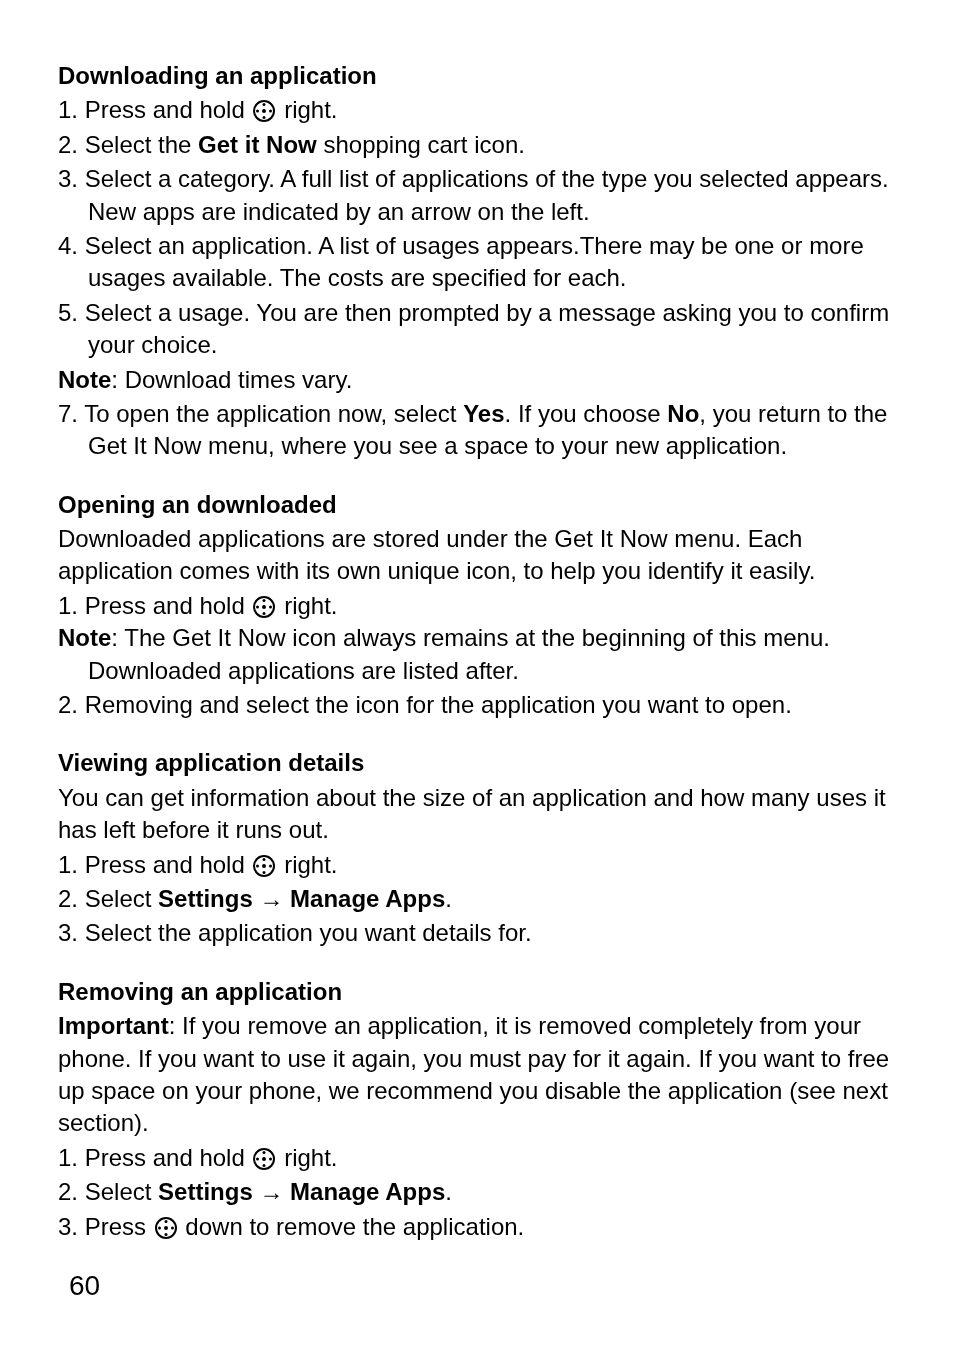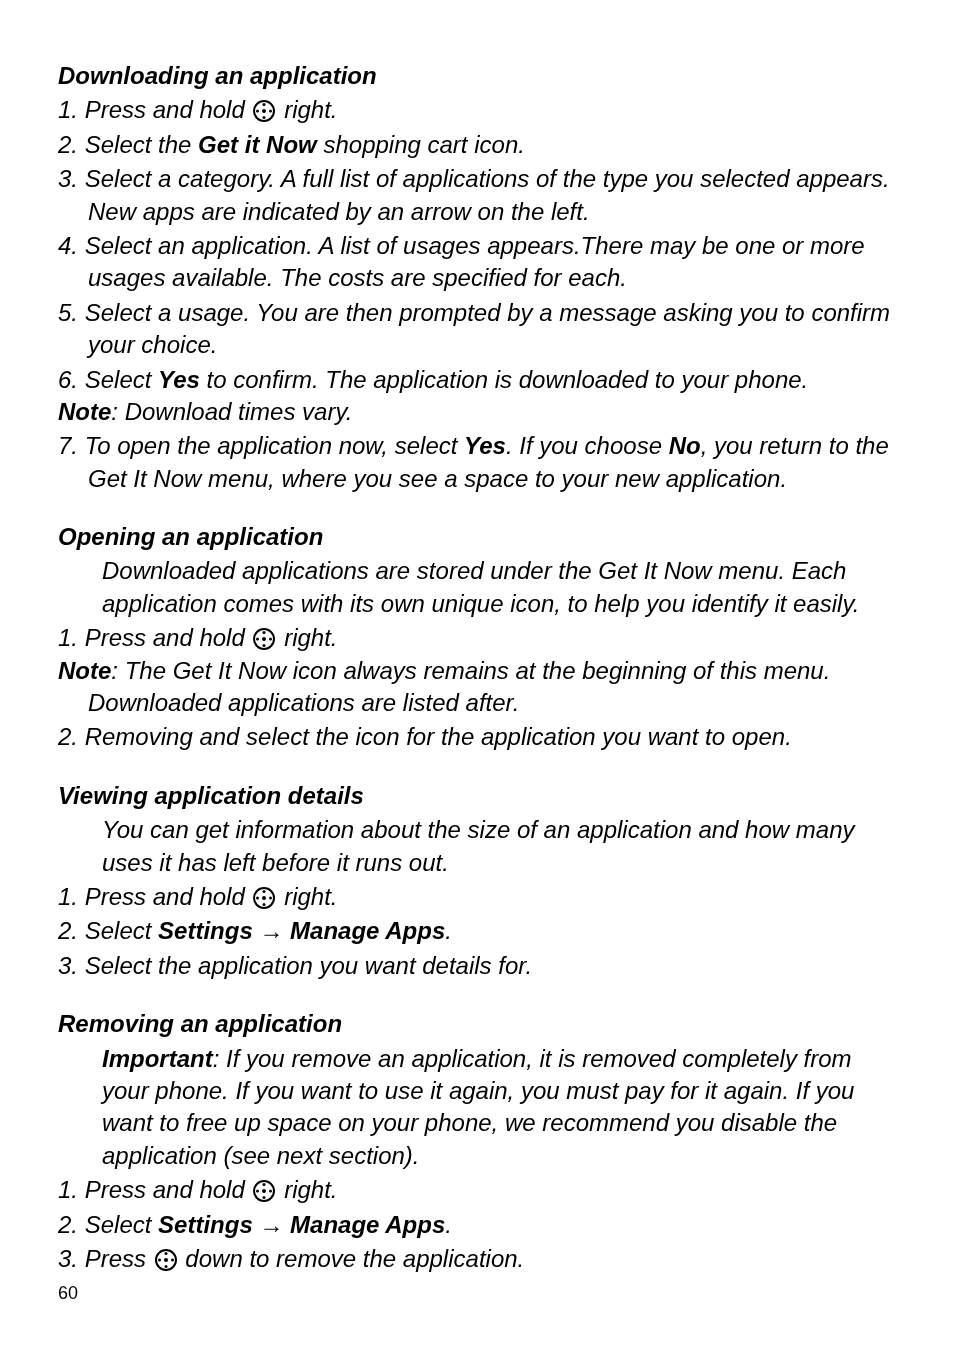--- a/index.html
+++ b/index.html
@@ -13,25 +13,23 @@
       color: #000000;
       padding: 60px 50px 30px 58px;
       position: relative;
     }
     .section-heading {
       font-weight: bold;
       margin-bottom: 2px;
     }
     .para {
       margin-bottom: 2px;
-      margin-left: 44px;
     }
     .section-block {
       margin-bottom: 26px;
-      font-style: italic;
     }
     ol {
       list-style: none;
       padding-left: 0;
     }
     li {
       padding-left: 30px;
       text-indent: -30px;
       margin-bottom: 2px;
     }
@@ -73,48 +71,47 @@
       position:absolute; top:4px; left:4px; right:4px; bottom:4px;
       border:1.5px solid #000; border-radius:50%;
     }
     .ok-icon .q {
       position:absolute; top:50%; left:50%; width:5px; height:5px;
       background:#000; transform: translate(-50%,-50%) rotate(45deg);
     }
     .page-num {
       position: absolute;
       bottom: 40px;
-      left: 58px;
-      font-size: 18px;
+      left: 69px;
+      font-size: 28px;
     }
     .arrow { font-weight: normal; }
   </style>
 </head>
 <body>
 
 <div id="content">
     <div class="section-block">
       <div class="section-heading">Downloading an application</div>
       <ol>
         <li><span>1. </span><span>Press and hold </span><span class="nav-icon"><span class="dot-c"></span><span class="dot-n"></span><span class="dot-s"></span><span class="dot-e"></span><span class="dot-w"></span></span><span> right.</span></li>
         <li><span>2. </span><span>Select the </span><span class="bold">Get it Now</span><span> shopping cart icon.</span></li>
         <li>
           <div><span>3. </span><span>Select a category. A full list of applications of the type you selected appears. New apps are indicated by an arrow on the left.</span></div>
         </li>
         <li><span>4. </span><span>Select an application. A list of usages appears.There may be one or more usages available. The costs are specified for each.</span></li>
         <li><span>5. </span><span>Select a usage. You are then prompted by a message asking you to confirm your choice.</span></li>
         <li>
-          <div><span>6. </span><span>Select </span><span class="bold">Yes</span><span> to confirm. The application is downloaded to your phone.</span></div>
           <div><span class="bold">Note</span><span>: Download times vary.</span></div>
         </li>
         <li><span>7. </span><span>To open the application now, select </span><span class="bold">Yes</span><span>. If you choose </span><span class="bold">No</span><span>, you return to the Get It Now menu, where you see a space to your new application.</span></li>
       </ol>
     </div>
     <div class="section-block">
-      <div class="section-heading">Opening an application</div>
+      <div class="section-heading">Opening an downloaded</div>
       <div class="para">Downloaded applications are stored under the Get It Now menu. Each application comes with its own unique icon, to help you identify it easily.</div>
       <ol>
         <li>
           <div><span>1. </span><span>Press and hold </span><span class="nav-icon"><span class="dot-c"></span><span class="dot-n"></span><span class="dot-s"></span><span class="dot-e"></span><span class="dot-w"></span></span><span> right.</span></div>
           <div><span class="bold">Note</span><span>: The Get It Now icon always remains at the beginning of this menu. Downloaded applications are listed after.</span></div>
         </li>
         <li><span>2. </span><span>Removing and select the icon for the application you want to open.</span></li>
       </ol>
     </div>
     <div class="section-block">

